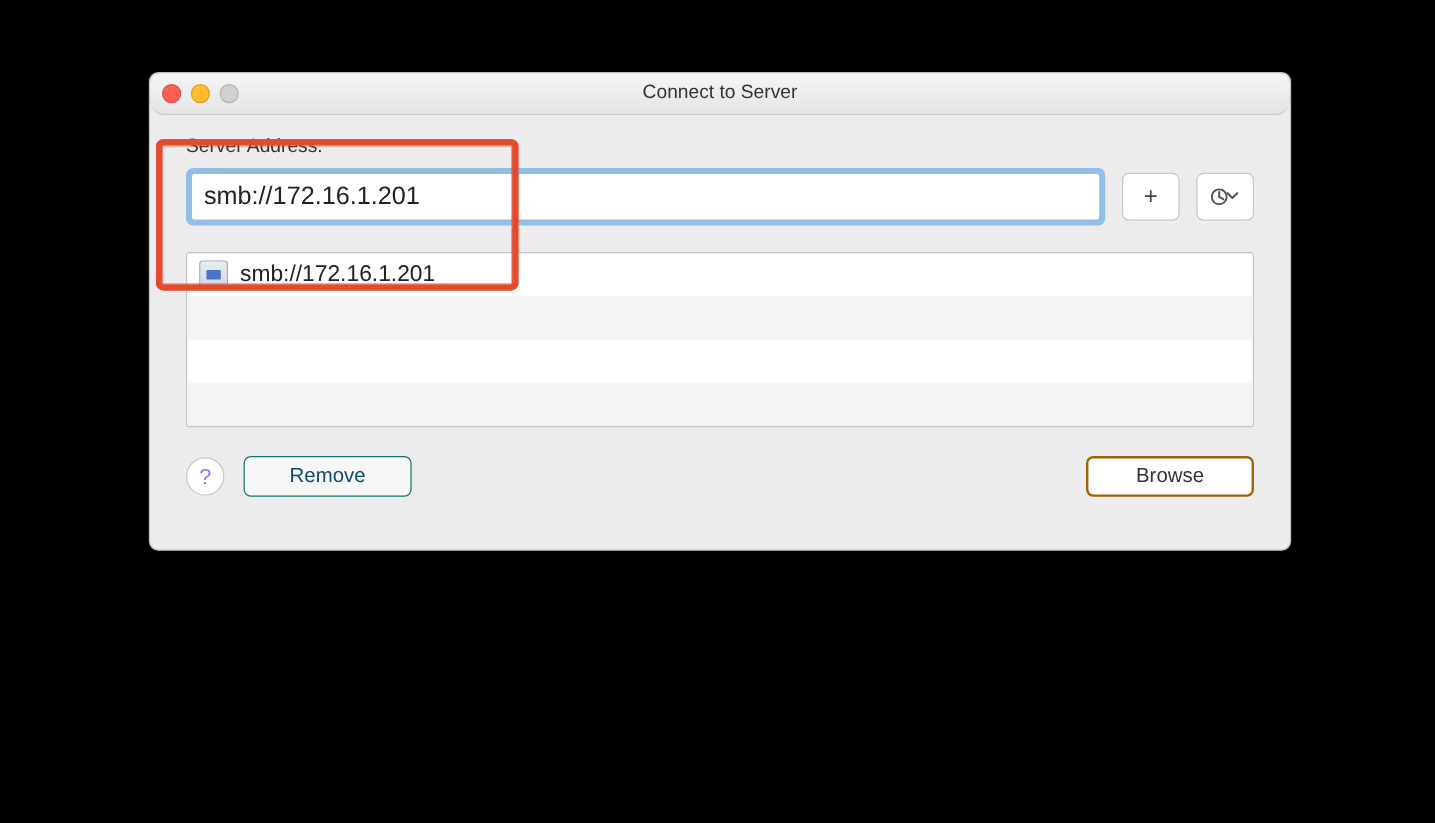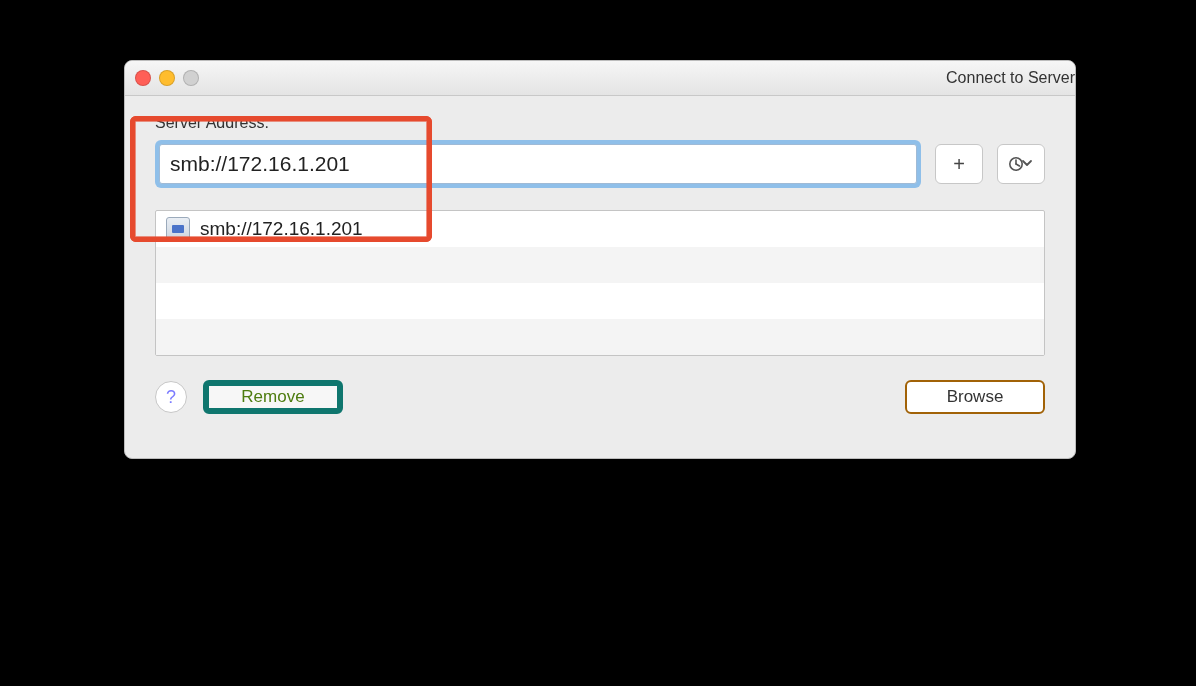--- a/index.html
+++ b/index.html
@@ -23,21 +23,22 @@
     box-shadow:0 25px 60px rgba(0,0,0,.55),0 0 0 1px rgba(0,0,0,.05);
     overflow:hidden;
   }
   .titlebar{
     height:34px;
     background:linear-gradient(#f6f6f6,#e4e4e4);
     border-bottom:1px solid #c8c8c8;
     position:relative;
     display:flex;
     align-items:center;
-    justify-content:flex-end;
+    justify-content:center;
+    border-radius:13px;
   }
   .traffic{
     position:absolute;
     left:10px; top:0; bottom:0;
     display:flex;
     align-items:center;
     gap:8px;
   }
   .dot{width:14px;height:14px;border-radius:50%;border:1px solid rgba(0,0,0,.15);}
   .dot.red{background:#ff5f57;}
@@ -138,22 +139,22 @@
     min-width:140px;
     padding:0 18px;
     border-radius:6px;
     font-size:17px;
     display:flex;align-items:center;justify-content:center;
     cursor:pointer;
     box-sizing:border-box;
   }
   .btn.remove{
     background:#f7f7f7;
-    border:6px solid #0f766e;
-    color:#4d7c0f;
+    border:1px solid #0f766e;
+    color:#0c4a6e;
   }
   .btn.browse{
     background:#ffffff;
     border:2px solid #a16207;
     color:#333;
   }
   .btn.connect{
     background:linear-gradient(#4ea4f8,#1b7ef0);
     border:1px solid #1f6fd1;
     color:#fff;

